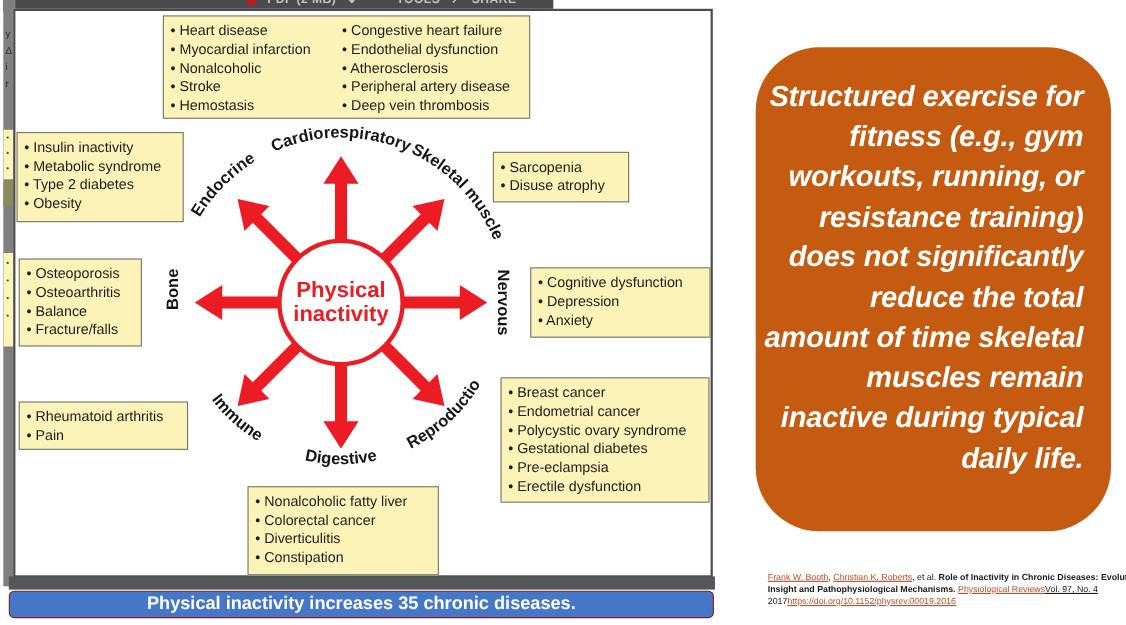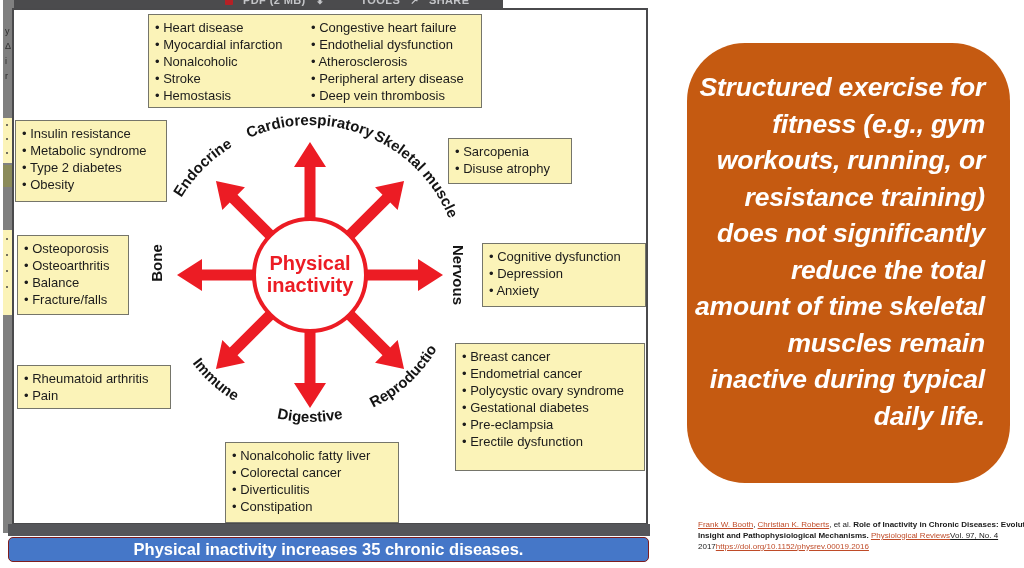--- a/index.html
+++ b/index.html
@@ -154,21 +154,21 @@
         </div>
       <div>
           <div class="bi">Congestive heart failure</div>
           <div class="bi">Endothelial dysfunction</div>
           <div class="bi">Atherosclerosis</div>
           <div class="bi">Peripheral artery disease</div>
           <div class="bi">Deep vein thrombosis</div>
         </div>
     </div>
     <div class="disease-box" style="left:1px;top:110px;width:152px;height:82px">
-        <div class="bi">Insulin resistance</div>
+        <div class="bi">Insulin inactivity</div>
         <div class="bi">Metabolic syndrome</div>
         <div class="bi">Type 2 diabetes</div>
         <div class="bi">Obesity</div>
       </div>
     <div class="disease-box" style="left:434px;top:128px;width:124px;height:46px">
         <div class="bi">Sarcopenia</div>
         <div class="bi">Disuse atrophy</div>
       </div>
     <div class="disease-box" style="left:3px;top:225px;width:112px;height:80px">
         <div class="bi">Osteoporosis</div>
@@ -178,21 +178,21 @@
       </div>
     <div class="disease-box" style="left:468px;top:233px;width:164px;height:64px">
         <div class="bi">Cognitive dysfunction</div>
         <div class="bi">Depression</div>
         <div class="bi">Anxiety</div>
       </div>
     <div class="disease-box" style="left:3px;top:355px;width:154px;height:44px">
         <div class="bi">Rheumatoid arthritis</div>
         <div class="bi">Pain</div>
       </div>
-    <div class="disease-box" style="left:441px;top:333px;width:190px;height:128px">
+    <div class="disease-box" style="left:441px;top:333px;width:190px;height:114px">
         <div class="bi">Breast cancer</div>
         <div class="bi">Endometrial cancer</div>
         <div class="bi">Polycystic ovary syndrome</div>
         <div class="bi">Gestational diabetes</div>
         <div class="bi">Pre-eclampsia</div>
         <div class="bi">Erectile dysfunction</div>
       </div>
     <div class="disease-box" style="left:211px;top:432px;width:174px;height:81px">
         <div class="bi">Nonalcoholic fatty liver</div>
         <div class="bi">Colorectal cancer</div>

